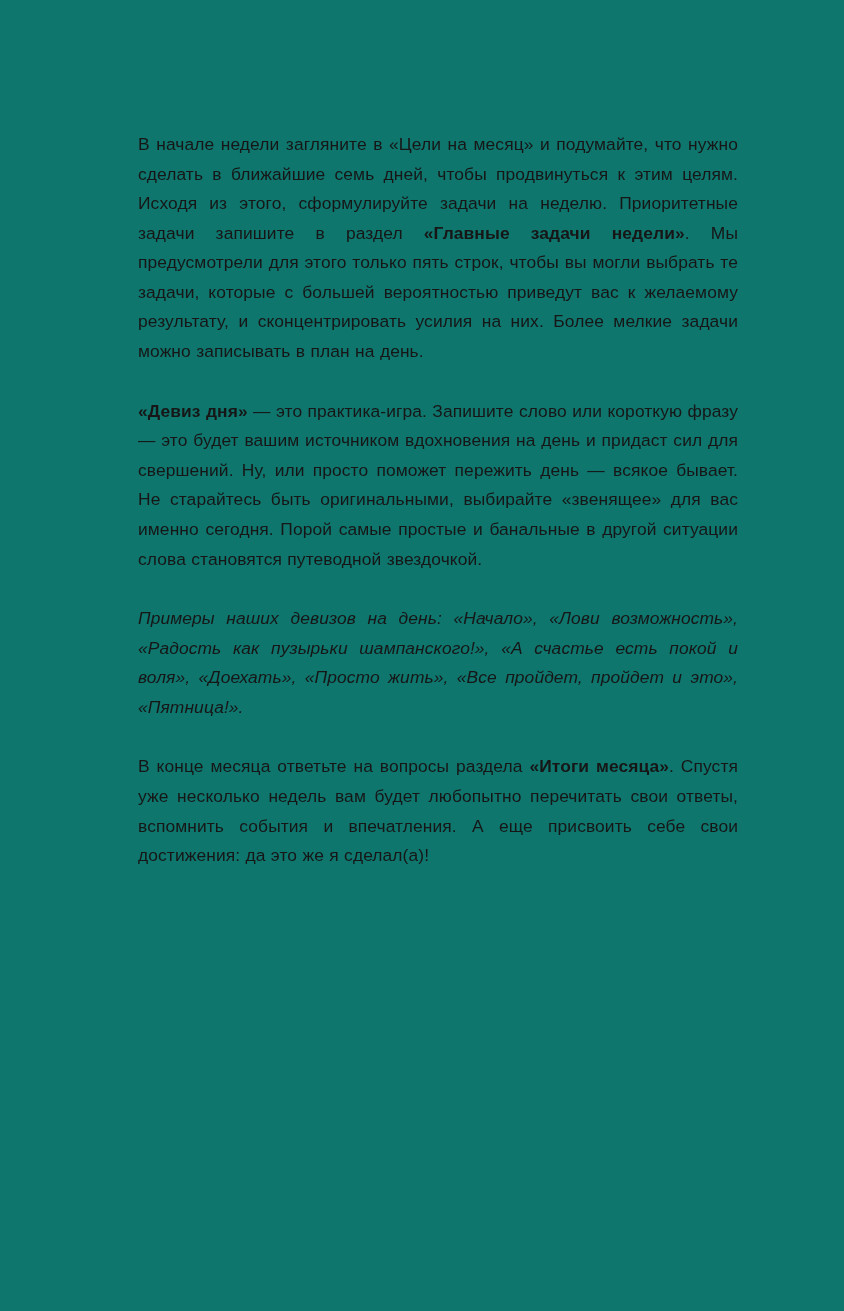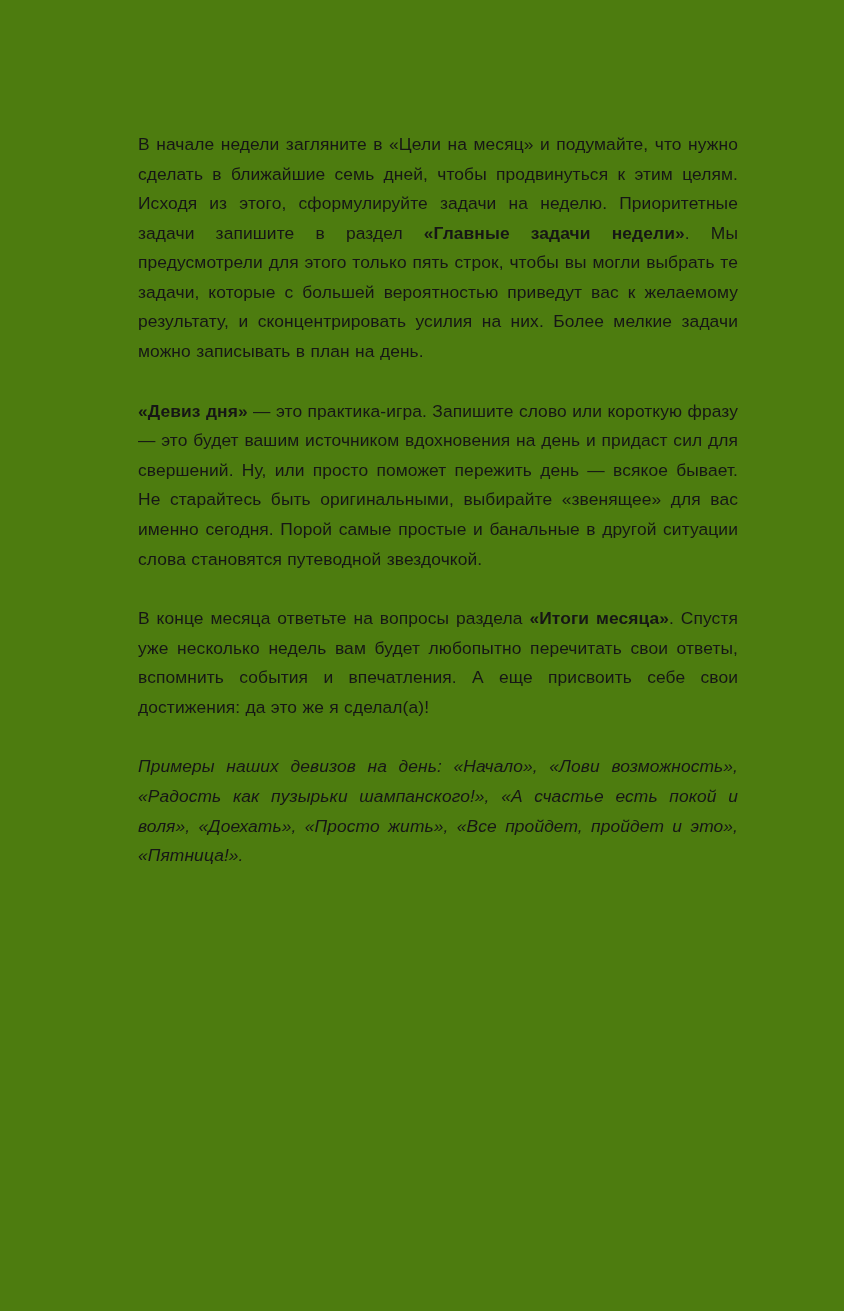--- a/index.html
+++ b/index.html
@@ -10,21 +10,21 @@
   body {
     width: 844px;
     height: 1311px;
     font-family: "Liberation Sans", sans-serif;
     color: #1a1a1a;
   }
   .page {
     position: relative;
     width: 844px;
     height: 1311px;
-    background: #4d7c0f;
+    background: #0f766e;
     box-sizing: border-box;
     padding: 130px 108px 0 138px;
   }
   .content {
     width: 600px;
   }
   p.para {
     margin: 0 0 30px 0;
     font-size: 17.4px;
     line-height: 1.70;
@@ -45,16 +45,16 @@
     font-weight: 700;
   }
 </style>
 </head>
 <body>
 
 <div class="page">
   <div class="content" id="text-column">
       <p class="para"><span>В начале недели загляните в «Цели на месяц» и подумайте, что нужно сделать в ближайшие семь дней, чтобы продвинуться к этим целям. Исходя из этого, сформулируйте задачи на неделю. Приоритетные задачи запишите в раздел </span><strong>«Главные задачи недели»</strong><span>. Мы предусмотрели для этого только пять строк, чтобы вы могли выбрать те задачи, которые с большей вероятностью приведут вас к желаемому результату, и сконцентрировать усилия на них. Более мелкие задачи можно записывать в план на день.</span></p>
       <p class="para"><strong>«Девиз дня»</strong><span> — это практика-игра. Запишите слово или короткую фразу — это будет вашим источником вдохновения на день и придаст сил для свершений. Ну, или просто поможет пережить день — всякое бывает. Не старайтесь быть оригинальными, выбирайте «звенящее» для вас именно сегодня. Порой самые простые и банальные в другой ситуации слова становятся путеводной звездочкой.</span></p>
+      <p class="para italic"><span>Примеры наших девизов на день: «Начало», «Лови возможность», «Радость как пузырьки шампанского!», «А счастье есть покой и воля», «Доехать», «Просто жить», «Все пройдет, пройдет и это», «Пятница!».</span></p>
       <p class="para"><span>В конце месяца ответьте на вопросы раздела </span><strong>«Итоги месяца»</strong><span>. Спустя уже несколько недель вам будет любопытно перечитать свои ответы, вспомнить события и впечатления. А еще присвоить себе свои достижения: да это же я сделал(а)!</span></p>
-      <p class="para italic"><span>Примеры наших девизов на день: «Начало», «Лови возможность», «Радость как пузырьки шампанского!», «А счастье есть покой и воля», «Доехать», «Просто жить», «Все пройдет, пройдет и это», «Пятница!».</span></p>
     </div>
 </div>
 
 </body></html>

